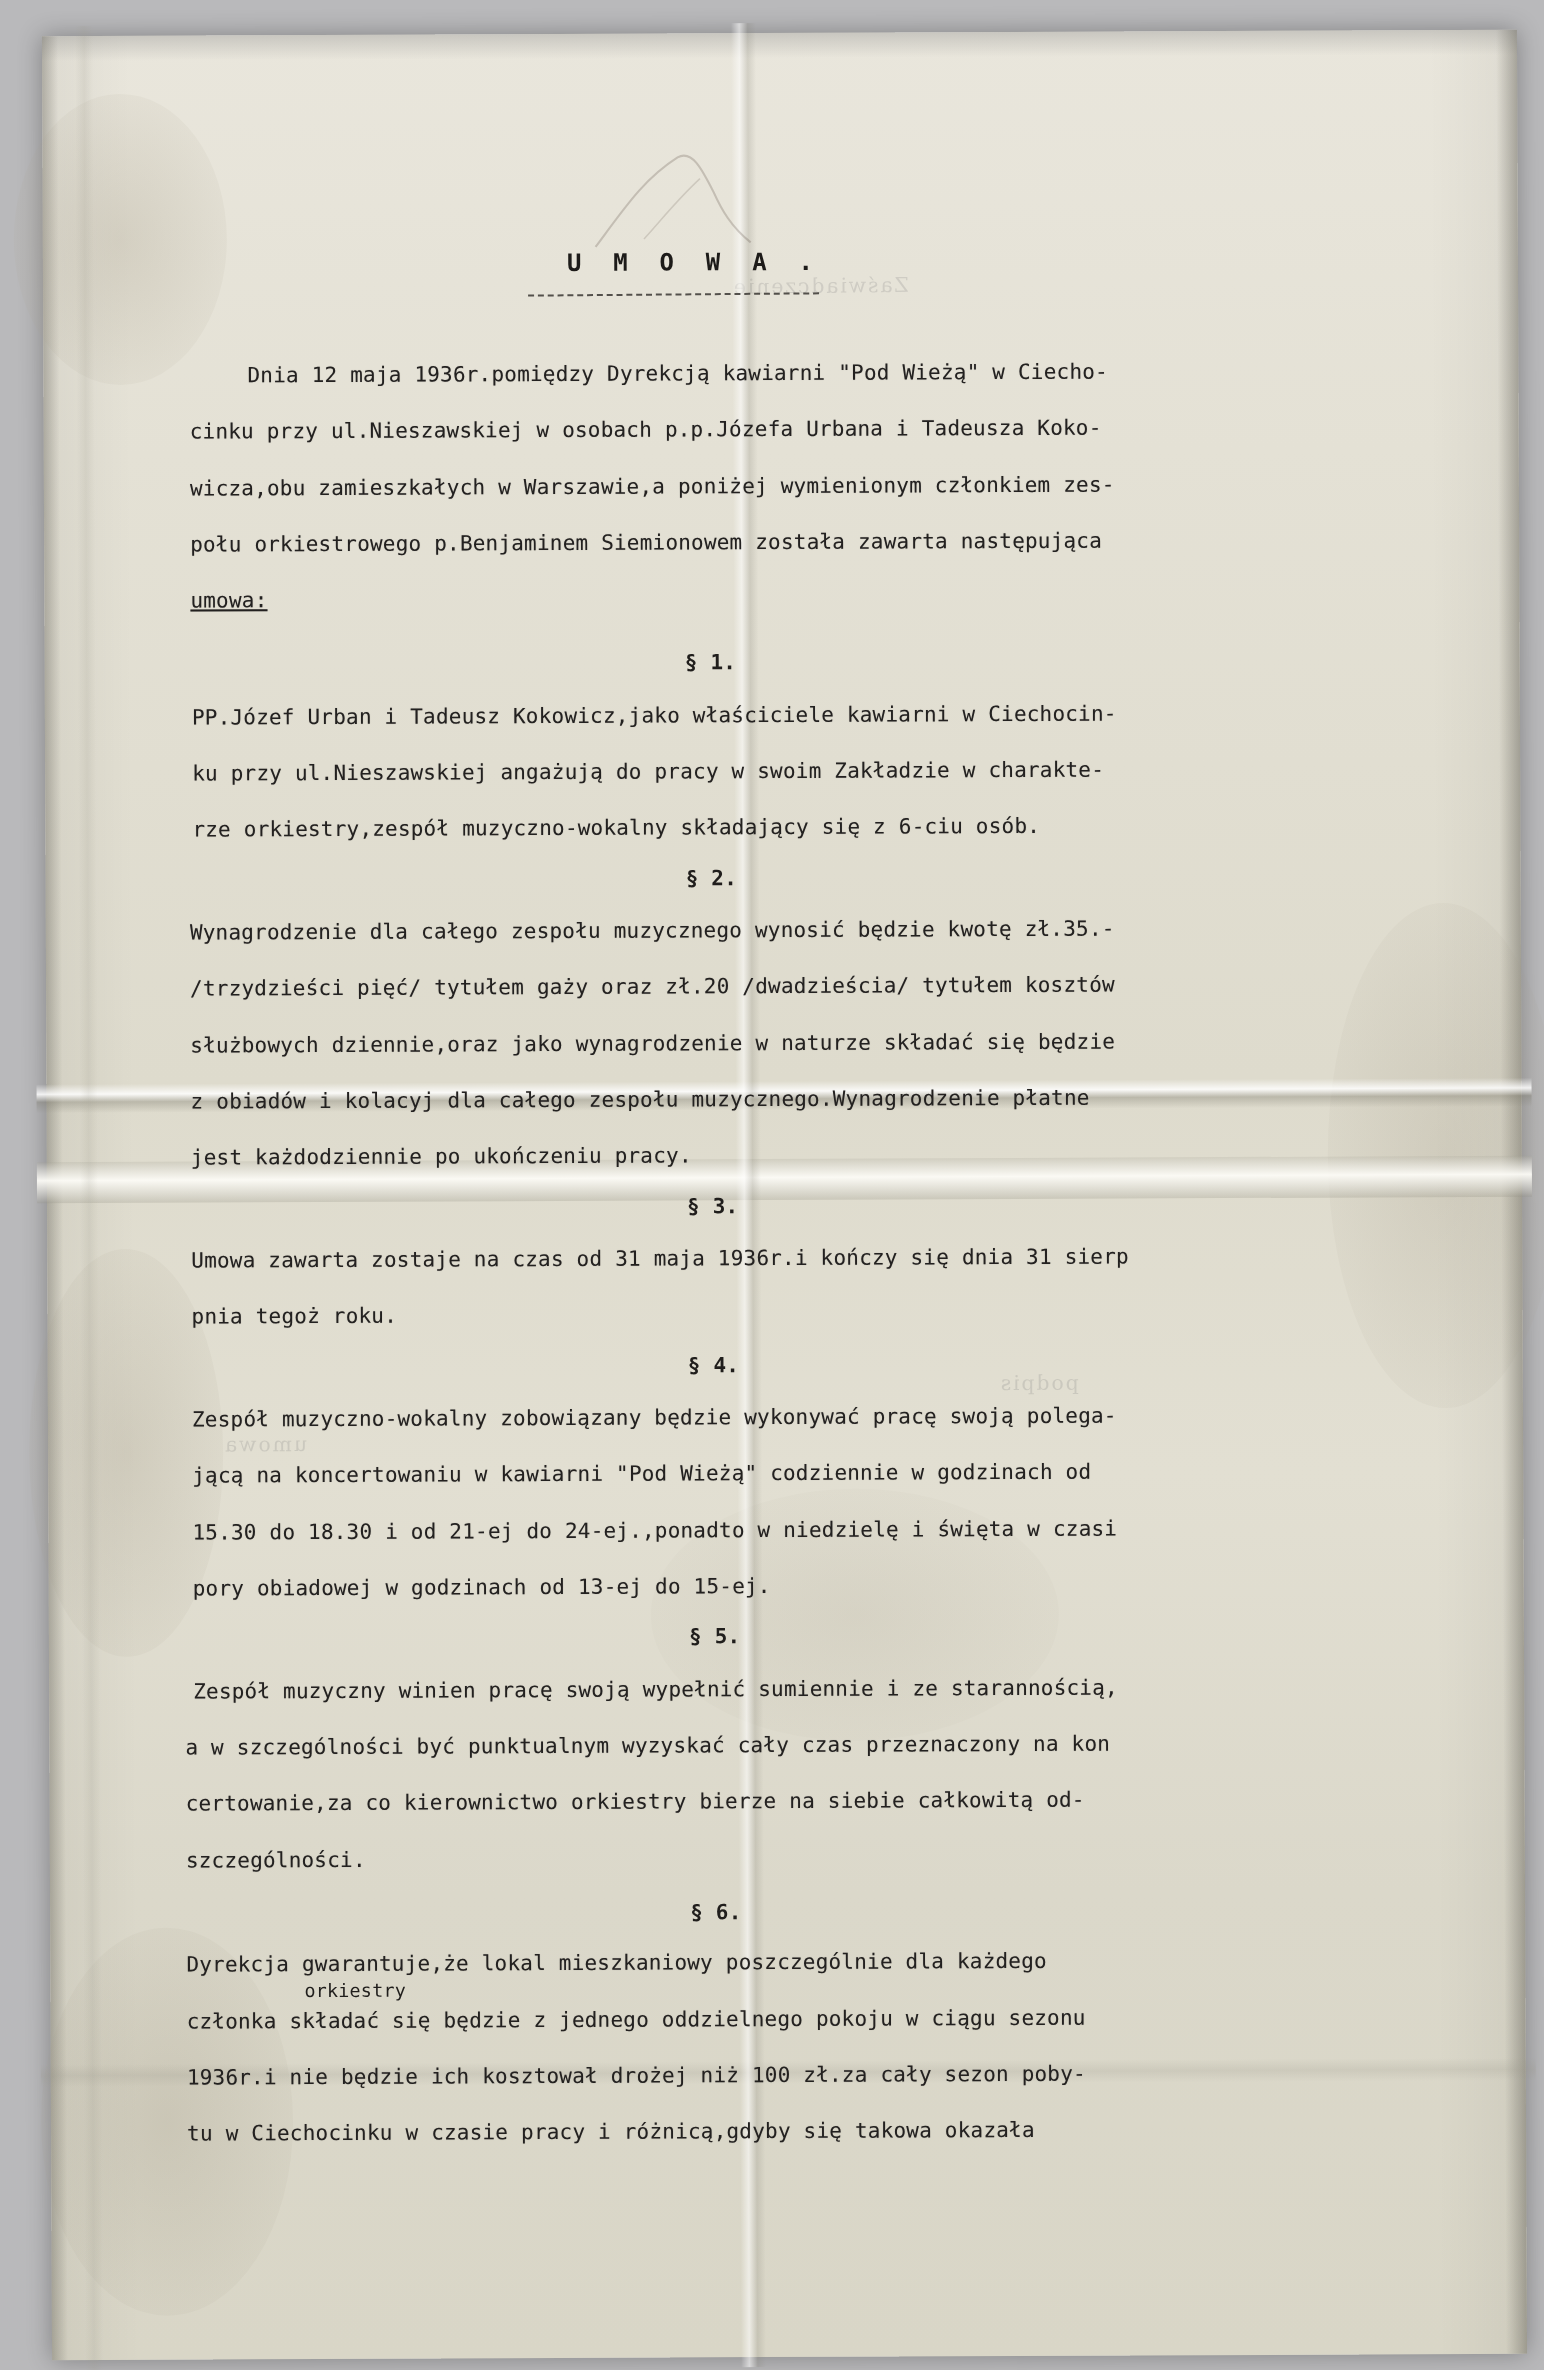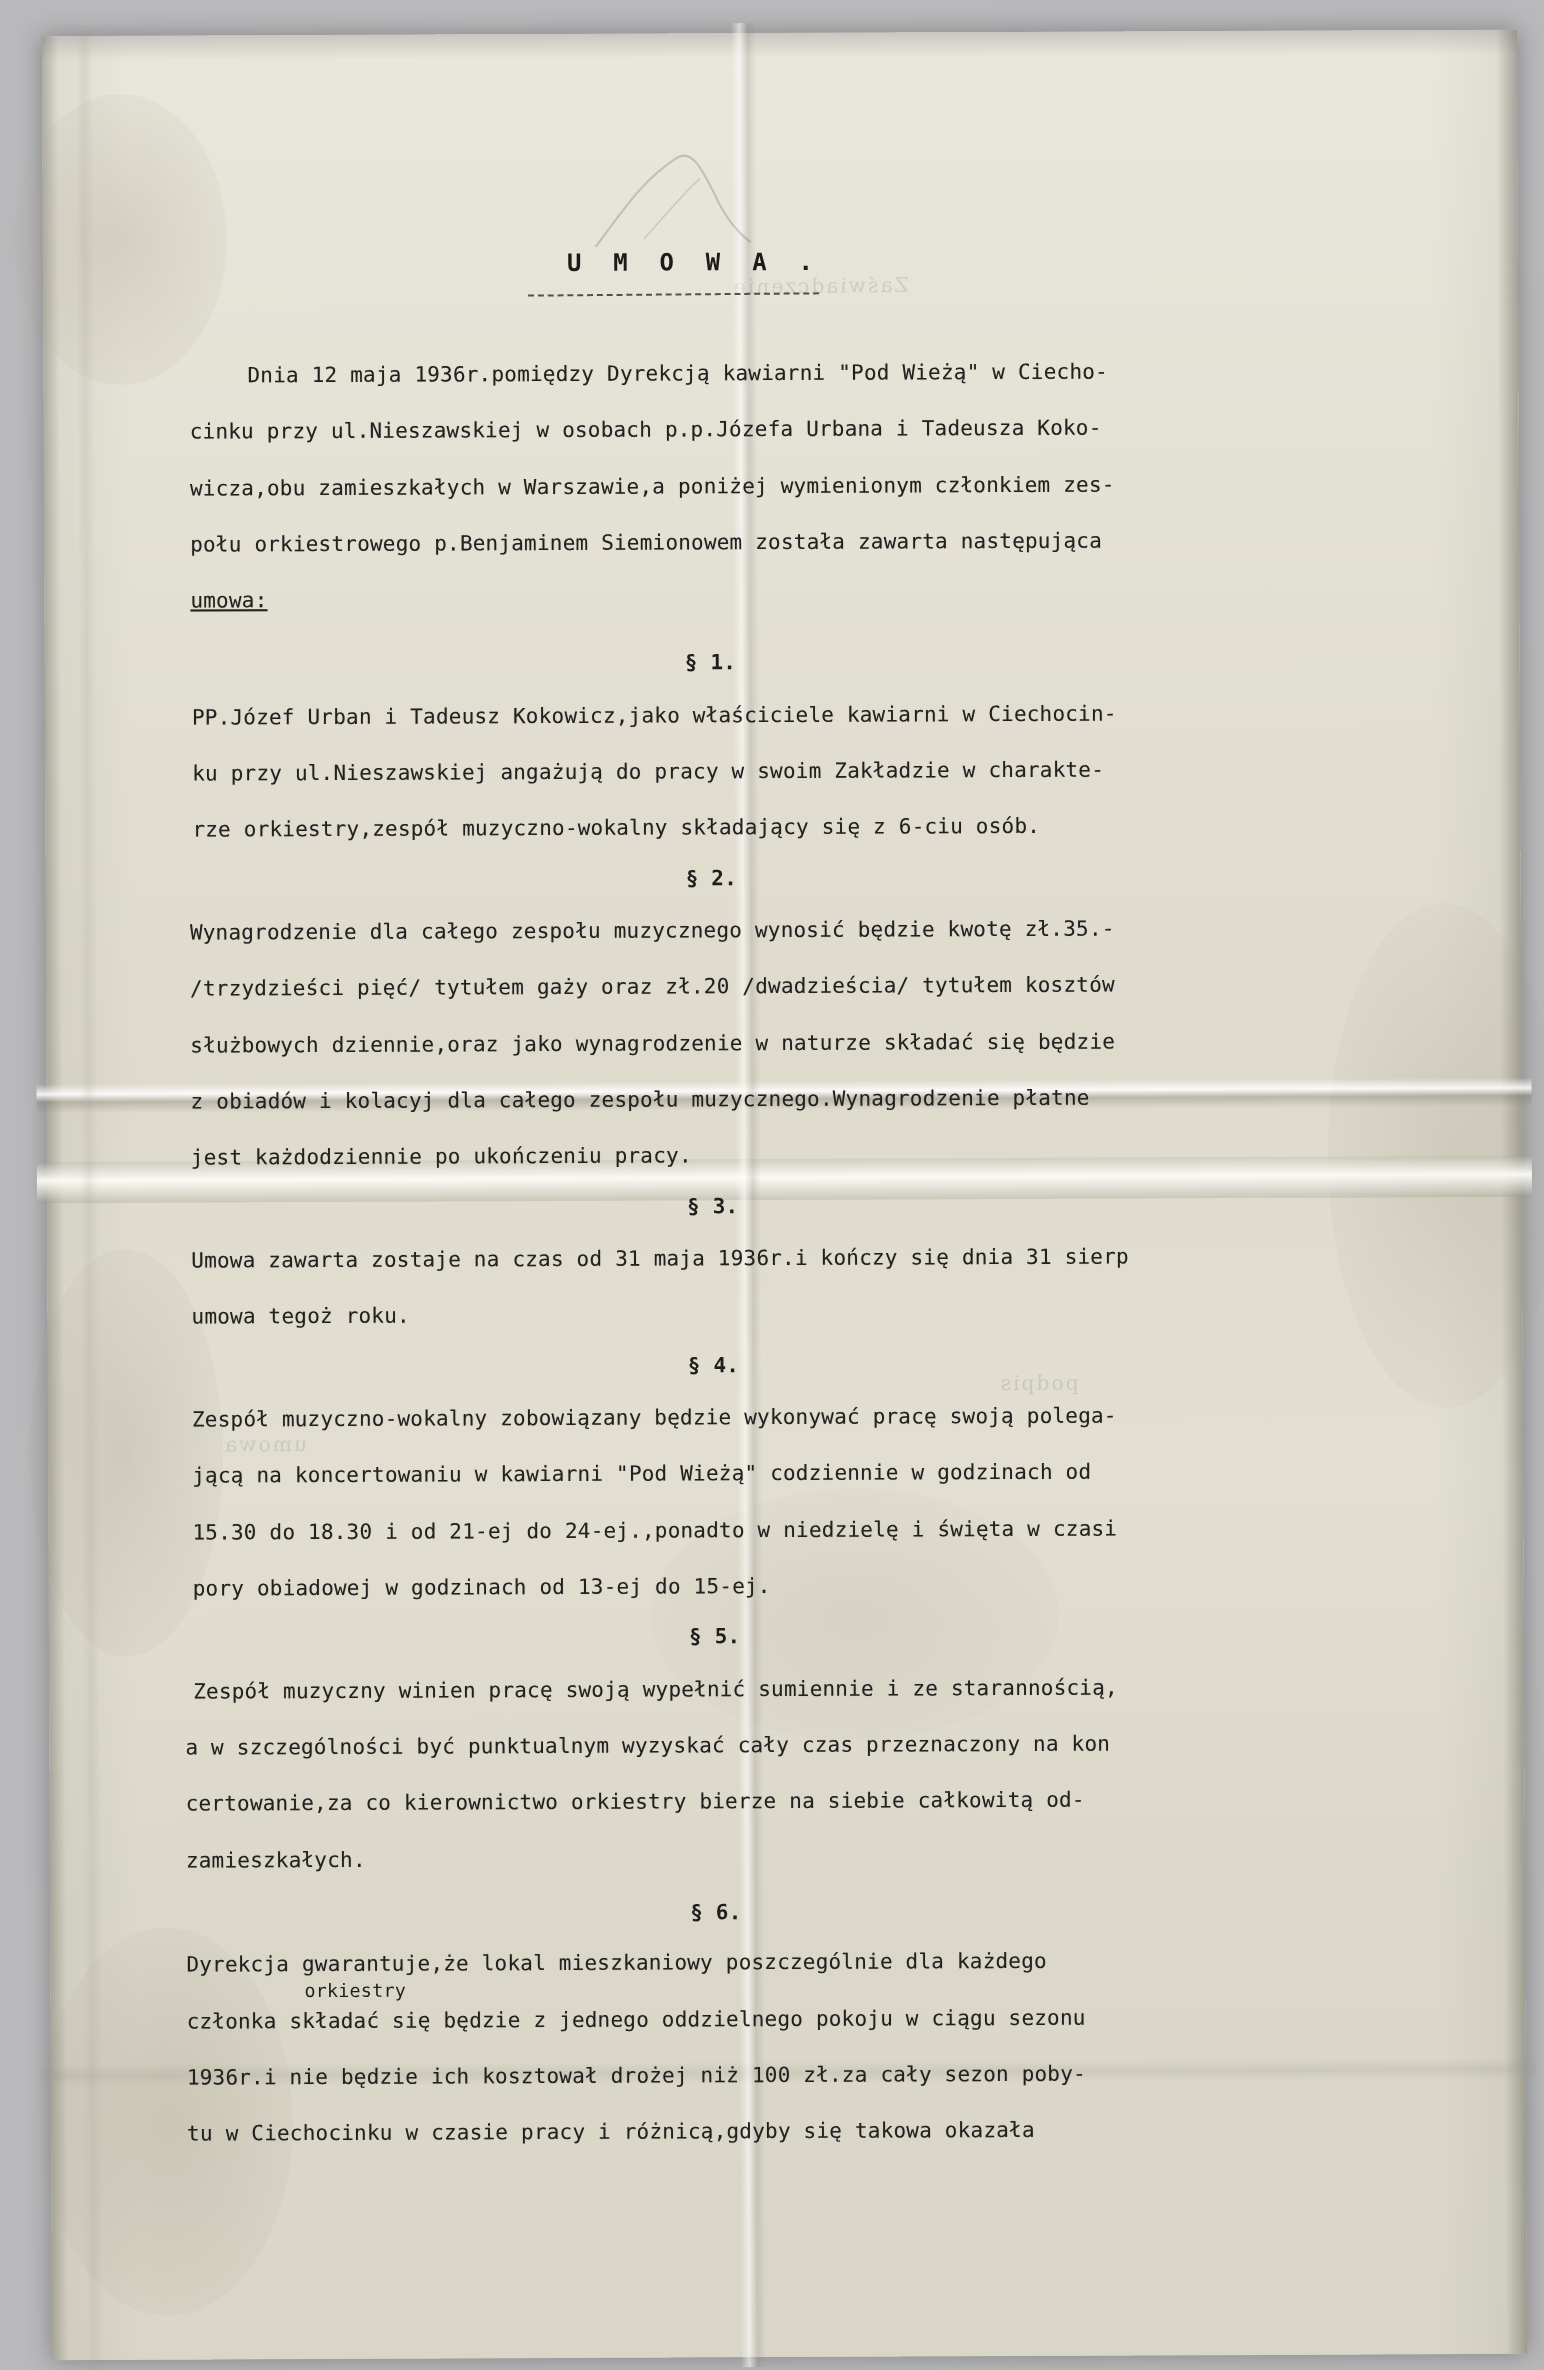--- a/index.html
+++ b/index.html
@@ -193,33 +193,33 @@
 
     <div class="sec" style="left:640px;top:833px;">§ 2.</div>
     <div class="line" style="left:144px;top:885px;">Wynagrodzenie dla całego zespołu muzycznego wynosić będzie kwotę zł.35.-</div>
     <div class="line" style="left:144px;top:941px;">/trzydzieści pięć/ tytułem gaży oraz zł.20 /dwadzieścia/ tytułem kosztów</div>
     <div class="line" style="left:144px;top:998px;">służbowych dziennie,oraz jako wynagrodzenie w naturze składać się będzie</div>
     <div class="line" style="left:144px;top:1054px;">z obiadów i kolacyj dla całego zespołu muzycznego.Wynagrodzenie płatne</div>
     <div class="line" style="left:144px;top:1110px;">jest każdodziennie po ukończeniu pracy.</div>
 
     <div class="sec" style="left:640px;top:1161px;">§ 3.</div>
     <div class="line" style="left:144px;top:1213px;">Umowa zawarta zostaje na czas od 31 maja 1936r.i kończy się dnia 31 sierp</div>
-    <div class="line" style="left:144px;top:1269px;">umowa tegoż roku.</div>
+    <div class="line" style="left:144px;top:1269px;">pnia tegoż roku.</div>
 
     <div class="sec" style="left:640px;top:1320px;">§ 4.</div>
     <div class="line" style="left:144px;top:1372px;">Zespół muzyczno-wokalny zobowiązany będzie wykonywać pracę swoją polega-</div>
     <div class="line" style="left:144px;top:1428px;">jącą na koncertowaniu w kawiarni "Pod Wieżą" codziennie w godzinach od</div>
     <div class="line" style="left:144px;top:1485px;">15.30 do 18.30 i od 21-ej do 24-ej.,ponadto w niedzielę i święta w czasi</div>
     <div class="line" style="left:144px;top:1541px;">pory obiadowej w godzinach od 13-ej do 15-ej.</div>
 
     <div class="sec" style="left:640px;top:1591px;">§ 5.</div>
     <div class="line" style="left:144px;top:1644px;">Zespół muzyczny winien pracę swoją wypełnić sumiennie i ze starannością,</div>
     <div class="line" style="left:136px;top:1700px;">a w szczególności być punktualnym wyzyskać cały czas przeznaczony na kon</div>
     <div class="line" style="left:136px;top:1756px;">certowanie,za co kierownictwo orkiestry bierze na siebie całkowitą od-</div>
-    <div class="line" style="left:136px;top:1813px;">zamieszkałych.</div>
+    <div class="line" style="left:136px;top:1813px;">szczególności.</div>
 
     <div class="sec" style="left:640px;top:1867px;">§ 6.</div>
     <div class="line" style="left:136px;top:1917px;">Dyrekcja gwarantuje,że lokal mieszkaniowy poszczególnie dla każdego</div>
     <div class="ins" style="left:254px;top:1945px;">orkiestry</div>
     <div class="line" style="left:136px;top:1974px;">członka składać się będzie z jednego oddzielnego pokoju w ciągu sezonu</div>
     <div class="line" style="left:136px;top:2030px;">1936r.i nie będzie ich kosztował drożej niż 100 zł.za cały sezon poby-</div>
     <div class="line" style="left:136px;top:2086px;">tu w Ciechocinku w czasie pracy i różnicą,gdyby się takowa okazała</div>
 
   </div>
 </div>

